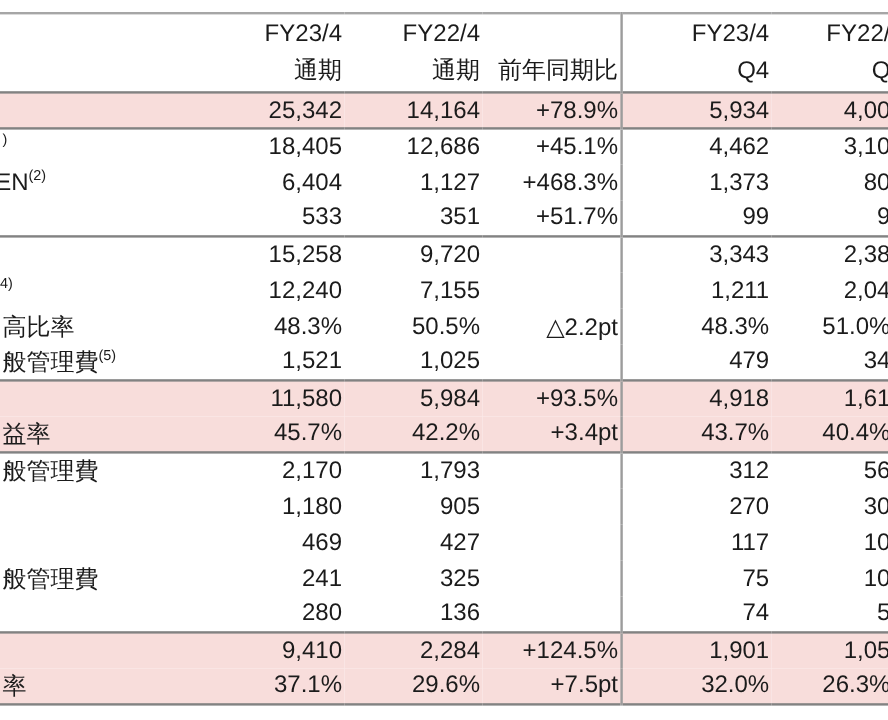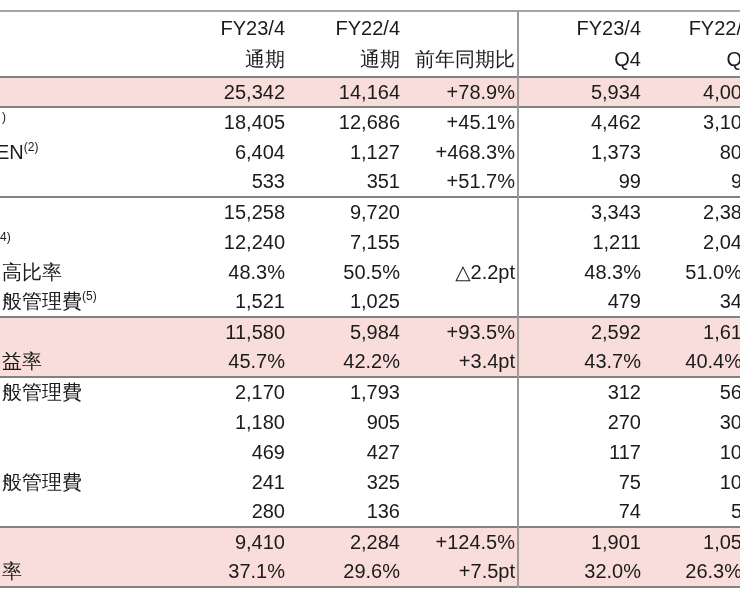--- a/index.html
+++ b/index.html
@@ -144,21 +144,21 @@
     <td class="c2">1,025</td>
     <td class="c3"></td>
     <td class="c4">479</td>
     <td class="c5">34</td>
   </tr>
         <tr class="bold pink sec">
     <th class="lbl"><span class="lbl-wrap"><span class="lbl-main"></span><sup class="lbl-sup"></sup></span></th>
     <td class="c1">11,580</td>
     <td class="c2">5,984</td>
     <td class="c3">+93.5%</td>
-    <td class="c4">2,592</td>
+    <td class="c4">4,918</td>
     <td class="c5">1,61</td>
   </tr>
         <tr class="pink">
     <th class="lbl"><span class="lbl-wrap"><span class="lbl-main">益率</span><sup class="lbl-sup"></sup></span></th>
     <td class="c1">45.7%</td>
     <td class="c2">42.2%</td>
     <td class="c3">+3.4pt</td>
     <td class="c4">43.7%</td>
     <td class="c5">40.4%</td>
   </tr>

